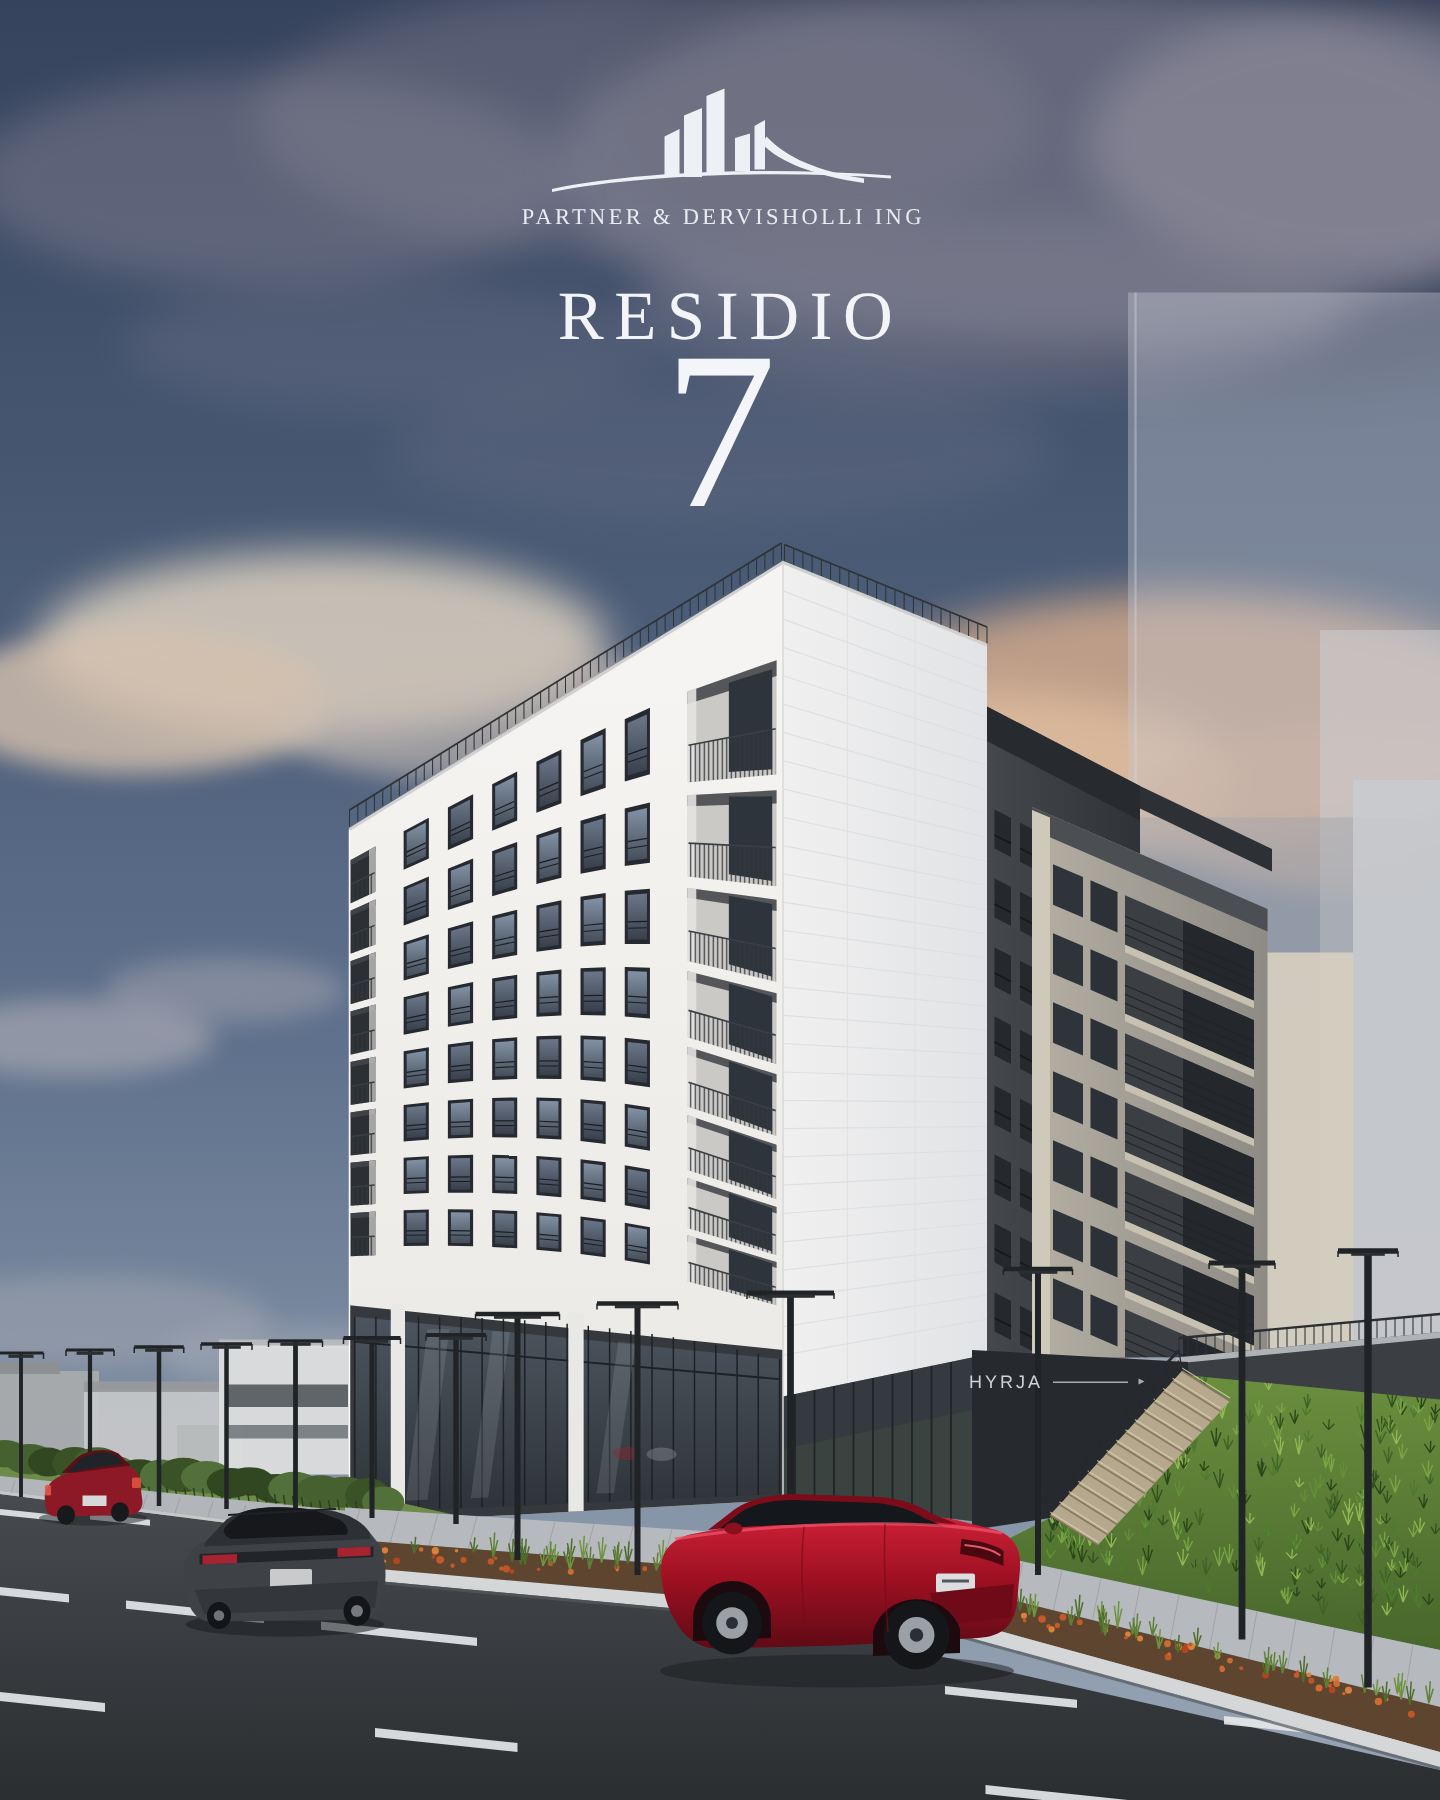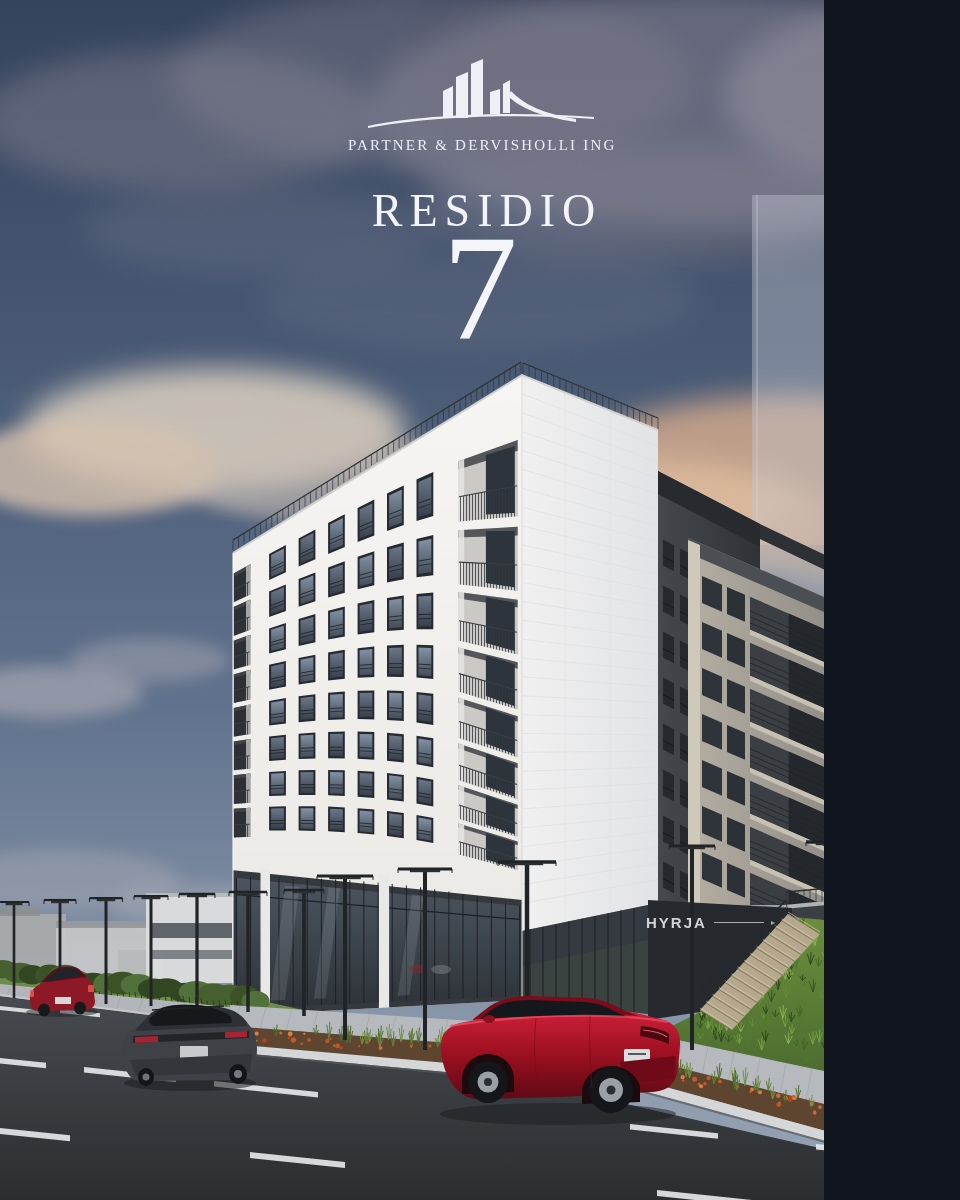--- a/index.html
+++ b/index.html
@@ -1,29 +1,29 @@
 <!DOCTYPE html>
 <html style="--sky-top: #36435d; --sky-horizon: #98a5b5; --cloud-cream: #dcd0c0; --cloud-peach: #d9ad8c; --facade-white: #f4f3f1; --facade-side: #eaebec; --window-glass: #49525f; --window-frame: #262a30; --storefront-dark: #35393d; --entrance-wall-dark: #26292d; --tower-dark: #3d4145; --midrise-gray: #a8a49b; --grass-green: #5d8036; --flowers-orange: #c6602e; --road-asphalt: #3a3d41; --lane-marking: #e4e7e9; --sidewalk-gray: #b6b9be; --stairs-beige: #b5a88c; --car-far-red: #8e1926; --car-suv-dark: #3e4246; --car-mazda-red: #a01526; --text-light: #f1f3f6;"><head>
 <meta charset="utf-8">
 <style>
   html,body{margin:0;padding:0;background:#10141c;}
-  .stage{position:relative;width:824px;height:1200px;overflow:hidden;background:#3c4c68;
+  .stage{position:relative;width:960px;height:1200px;overflow:hidden;background:#3c4c68;
          font-family:"Liberation Serif",serif;}
   .stage svg.scene{position:absolute;left:0;top:0;}
   .overlay{position:absolute;color:var(--text-light,#f1f3f6);}
   .logo-wrap{left:364px;top:50px;width:232px;height:86px;}
   .company{left:0;top:137px;width:960px;text-align:center;font-size:15px;letter-spacing:2.2px;
            padding-left:2.2px;color:#e9edf3;}
   .project{left:0;top:186px;width:960px;text-align:center;font-size:46px;letter-spacing:7px;
            padding-left:7px;color:#f2f4f7;line-height:1.1;}
   .bignum{left:0;top:212px;width:960px;text-align:center;font-size:150px;line-height:1;
           color:#f3f5f8;}
   .hyrja{left:646px;top:914px;display:flex;align-items:center;gap:7px;
          font-family:"Liberation Sans",sans-serif;}
-  .hyrja .lbl{font-size:15px;letter-spacing:2px;color:#cfd3d7;font-weight:bold;}
+  .hyrja .lbl{font-size:12px;letter-spacing:2px;color:#cfd3d7;}
   .hyrja .line{width:50px;height:1px;background:#a9adb2;}
   .hyrja .arrow{width:0;height:0;border-top:2.5px solid transparent;border-bottom:2.5px solid transparent;
                 border-left:4px solid #a9adb2;}
 </style>
 </head>
 <body>
 
 <div class="stage">
 
 <svg class="scene" id="scene" width="960" height="1200" viewBox="0 0 960 1200">

